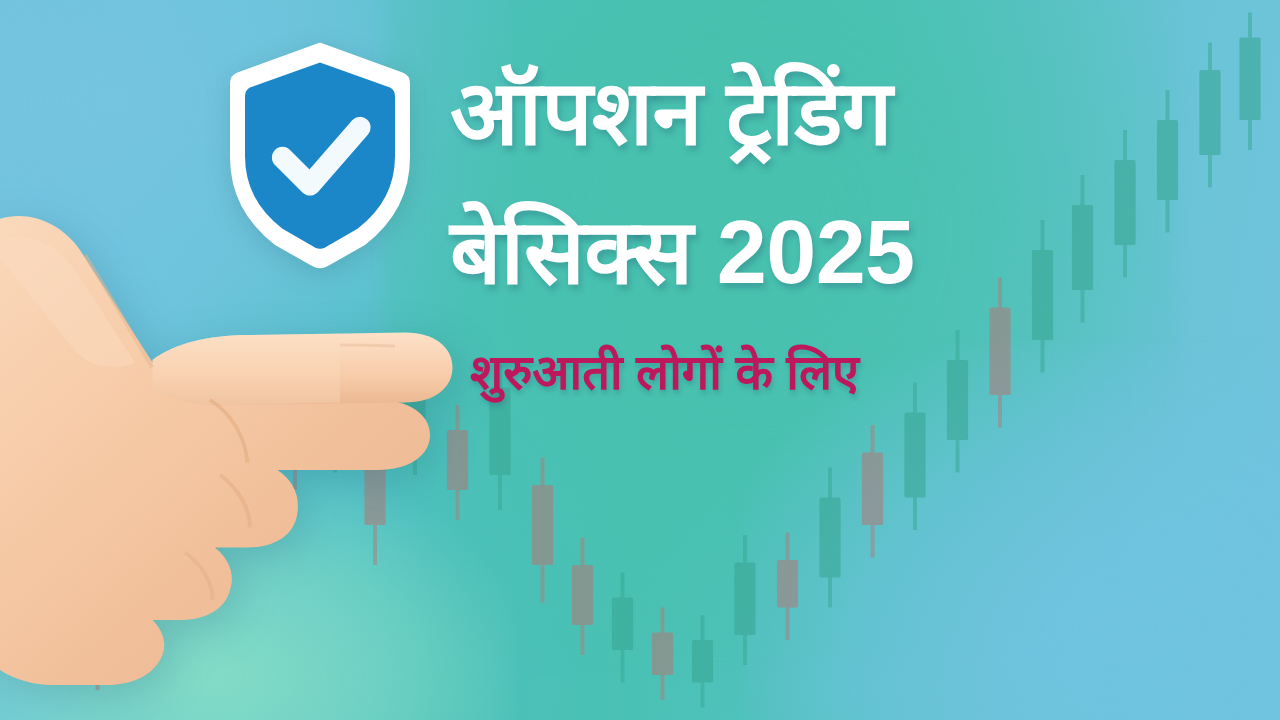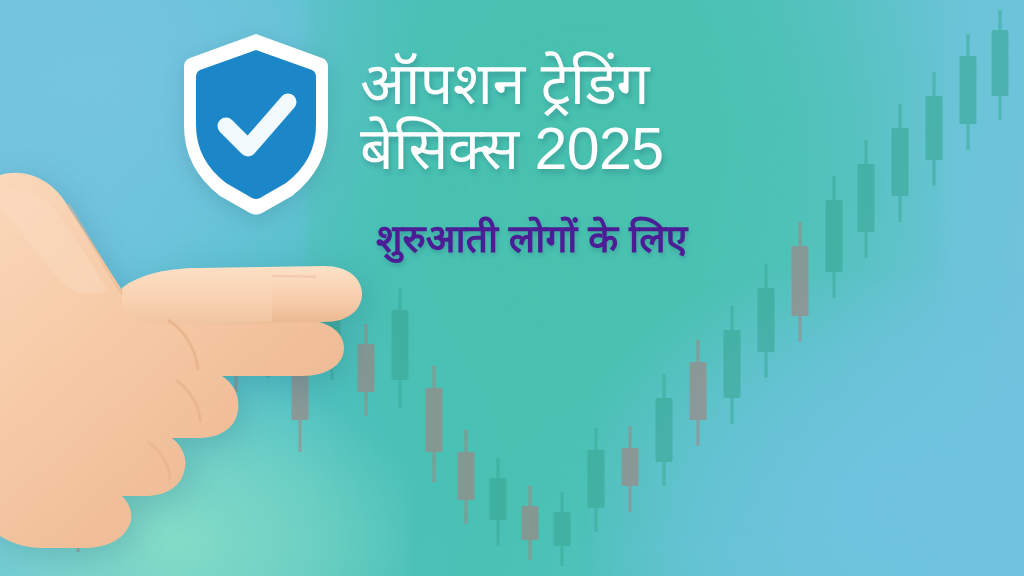--- a/index.html
+++ b/index.html
@@ -112,36 +112,36 @@
 
   
   .text-block {
     position: absolute;
     left: 360px;
     top: 52px;
     width: 600px;
   }
   .headline {
     font-family: "Liberation Sans", "DejaVu Sans", sans-serif;
-    font-weight: normal;
-    font-size: 59px;
+    font-weight: bold;
+    font-size: 72px;
     line-height: 1.10;
     color: #ffffff;
     letter-spacing: -0.5px;
     text-shadow: 2px 4px 5px rgba(32,92,112,0.30);
     white-space: nowrap;
   }
-  .headline .line2 { display: block; }
+  .headline .line2 { display: block; margin-top: 32px; }
   .subhead {
     margin-top: 28px;
     font-family: "Liberation Sans", "DejaVu Sans", sans-serif;
     font-weight: bold;
     font-size: 39px;
     line-height: 1.48;
-    color: #4c1d95;
+    color: #be185d;
     text-shadow: 1px 3px 4px rgba(32,92,112,0.28);
     white-space: nowrap;
   }
   .subhead .sline { display: block; }
   .sub-line-1 { padding-left: 16px; }
   .sub-line-2 { padding-left: 4px; }
 </style>
 </head>
 <body>
 

